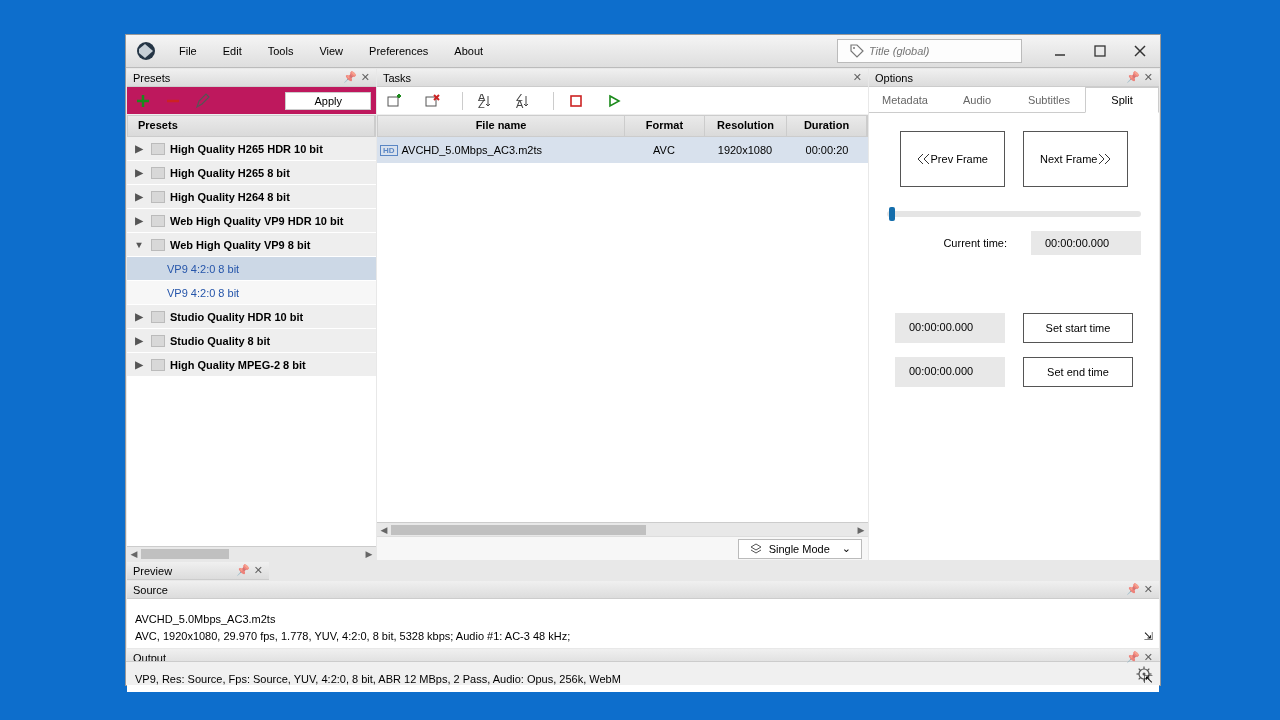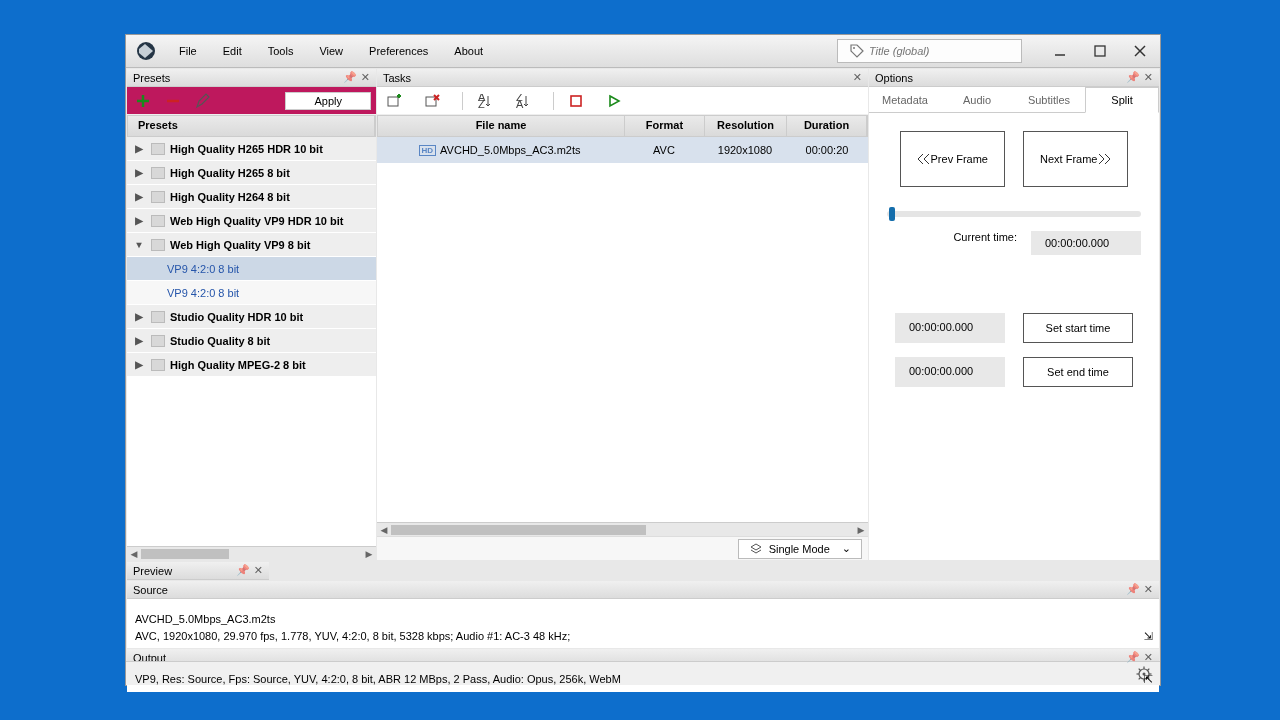--- a/index.html
+++ b/index.html
@@ -54,21 +54,21 @@
 
 .options-col { width: 290px; }
 .tabs { height: 26px; display: flex; border-bottom: 1px solid #ccc; background: #fff; }
 .tab { flex: 1; display: flex; align-items: center; justify-content: center; cursor: pointer; color: #666; }
 .tab.active { border: 1px solid #ccc; border-bottom: 1px solid #fff; background: #fff; color: #000; margin-bottom: -1px; }
 .options-body { flex: 1; padding: 18px; display: flex; flex-direction: column; gap: 14px; background: #fff; }
 .frame-nav { display: flex; gap: 18px; justify-content: center; }
 .frame-btn { border: 1px solid #555; padding: 21px 16px; display: flex; align-items: center; gap: 0; cursor: pointer; }
 .slider { height: 6px; background: #e5e5e5; border-radius: 3px; position: relative; margin-top: 10px; }
 .slider-thumb { position: absolute; left: 2px; top: -4px; width: 6px; height: 14px; background: #156eac; border-radius: 2px; cursor: pointer; }
-.time-row { display: flex; justify-content: flex-end; gap: 14px; }
+.time-row { display: flex; justify-content: flex-end; align-items: center; gap: 24px; }
 .time-box { background: #e8e8e8; padding: 6px 14px; width: 110px; }
 .set-row { display: flex; gap: 18px; justify-content: center; }
 .set-box { background: #e8e8e8; padding: 8px 14px; width: 110px; text-align: left; }
 .set-btn { border: 1px solid #555; padding: 8px 0; width: 110px; text-align: center; cursor: pointer; }
 
 .bottom-area { display: flex; height: 100px; padding: 1px; gap: 1px; flex-direction: column; }
 .preview-col { width: 142px; background: #fff; display: flex; flex-direction: column; }
 .preview-img { flex: 1; background: #666; display: flex; align-items: center; justify-content: center; color: #ccc; font-size: 9px; margin: 0px; position: relative; overflow: hidden; }
 .preview-scene { position: absolute; inset: 0; background: linear-gradient(to bottom, #cfd4d8 0%, #cfd4d8 40%, #9ba49f 40%, #747a78 100%); }
 .bldg { position: absolute; background: #ddd; }
@@ -269,21 +269,21 @@
           </div>
       </div>
       <div class="tasks-table">
         <div class="th-row">
           <div class="th" style="width:247px">File name</div>
           <div class="th" style="width:80px">Format</div>
           <div class="th" style="width:82px">Resolution</div>
           <div class="th" style="flex:1">Duration</div>
         </div>
         <div class="td-row selected">
-          <div class="td" style="width:247px;text-align:center;padding-left:3px;"><span class="hd-icon">HD</span><span>AVCHD_5.0Mbps_AC3.m2ts</span></div>
+          <div class="td" style="width:247px;text-align:left;padding-left:3px;"><span class="hd-icon">HD</span><span>AVCHD_5.0Mbps_AC3.m2ts</span></div>
           <div class="td" style="width:80px">AVC</div>
           <div class="td" style="width:82px">1920x1080</div>
           <div class="td" style="flex:1">00:00:20</div>
         </div>
       </div>
       <div class="hscroll">
         <div class="hscroll-arrow">◀</div>
         <div class="hscroll-track">
             <div class="hscroll-thumb" style="width:55%"></div>
           </div>

